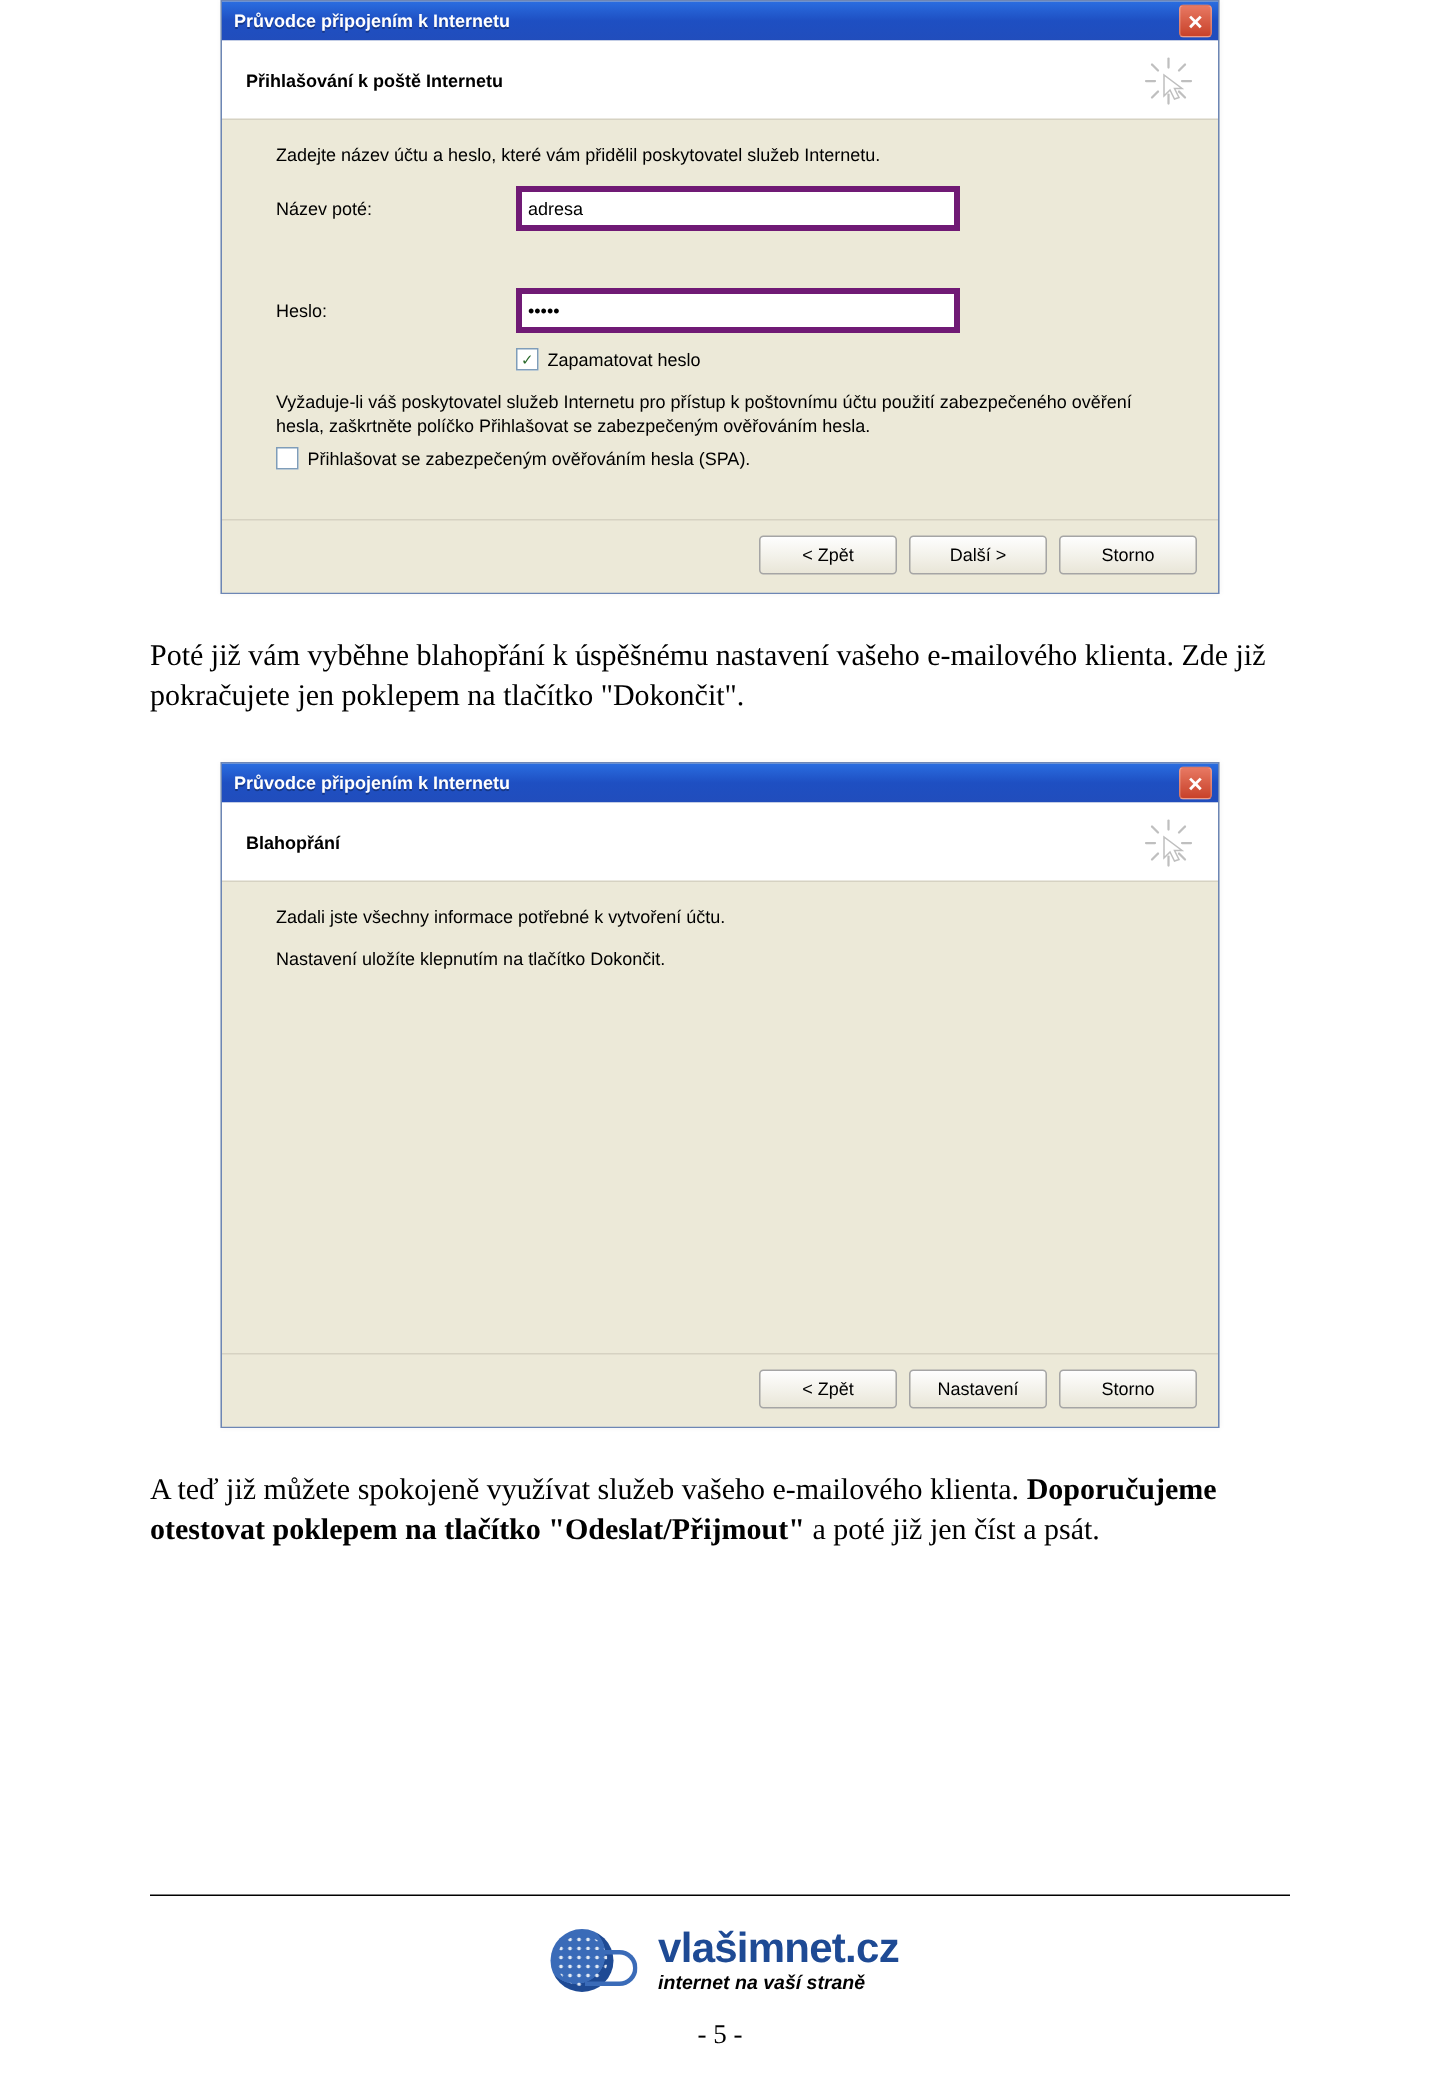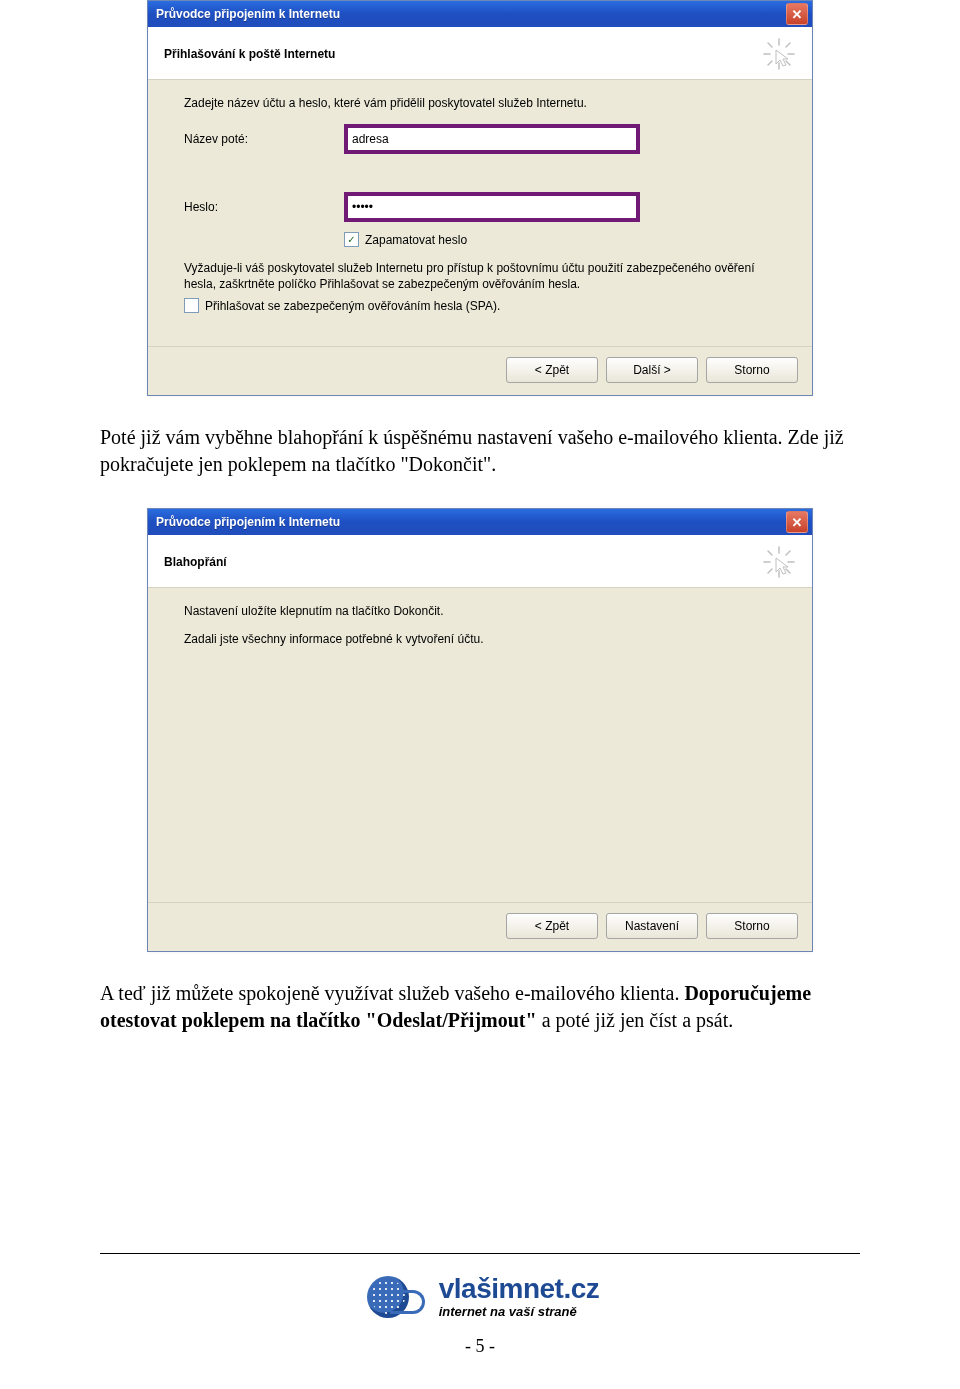--- a/index.html
+++ b/index.html
@@ -142,21 +142,21 @@
   .doc-para {
     font-size: 20px;
     line-height: 1.35;
     margin: 26px 0 30px 0;
   }
   .doc-para b { font-weight: bold; }
   .footer {
     position: absolute;
     left: 100px;
     right: 100px;
-    bottom: 32px;
+    bottom: 22px;
   }
   .footer-line {
     border-top: 1px solid #000;
     margin-bottom: 18px;
   }
   .logo-wrap {
     display: flex;
     align-items: center;
     justify-content: center;
     gap: 14px;
@@ -291,22 +291,22 @@
             <line x1="6" y1="6" x2="10" y2="10"></line>
               <line x1="24" y1="24" x2="28" y2="28"></line>
             <line x1="28" y1="6" x2="24" y2="10"></line>
               <line x1="10" y1="24" x2="6" y2="28"></line>
           </g>
           <path d="M14 13 l0 14 l4 -4 l3 6 l3 -1 l-3 -6 l5 0 z" fill="#fff" stroke="#bfbfbf"></path>
         </svg>
       </span>
     </div>
     <div class="body-area">
+      <div class="instr">Zadali jste všechny informace potřebné k vytvoření účtu.</div>
       <div class="instr">Nastavení uložíte klepnutím na tlačítko Dokončit.</div>
-      <div class="instr">Zadali jste všechny informace potřebné k vytvoření účtu.</div>
     </div>
     <div class="btn-row">
       <div class="xp-btn">&lt; Zpět</div>
       <div class="xp-btn">Nastavení</div>
       <div class="xp-btn">Storno</div>
     </div>
   </div>
 
   <p class="doc-para">
     <span>A teď již můžete spokojeně využívat služeb vašeho e-mailového klienta. </span><b>Doporučujeme otestovat poklepem na tlačítko "Odeslat/Přijmout"</b><span> a poté již jen číst a psát.</span>

